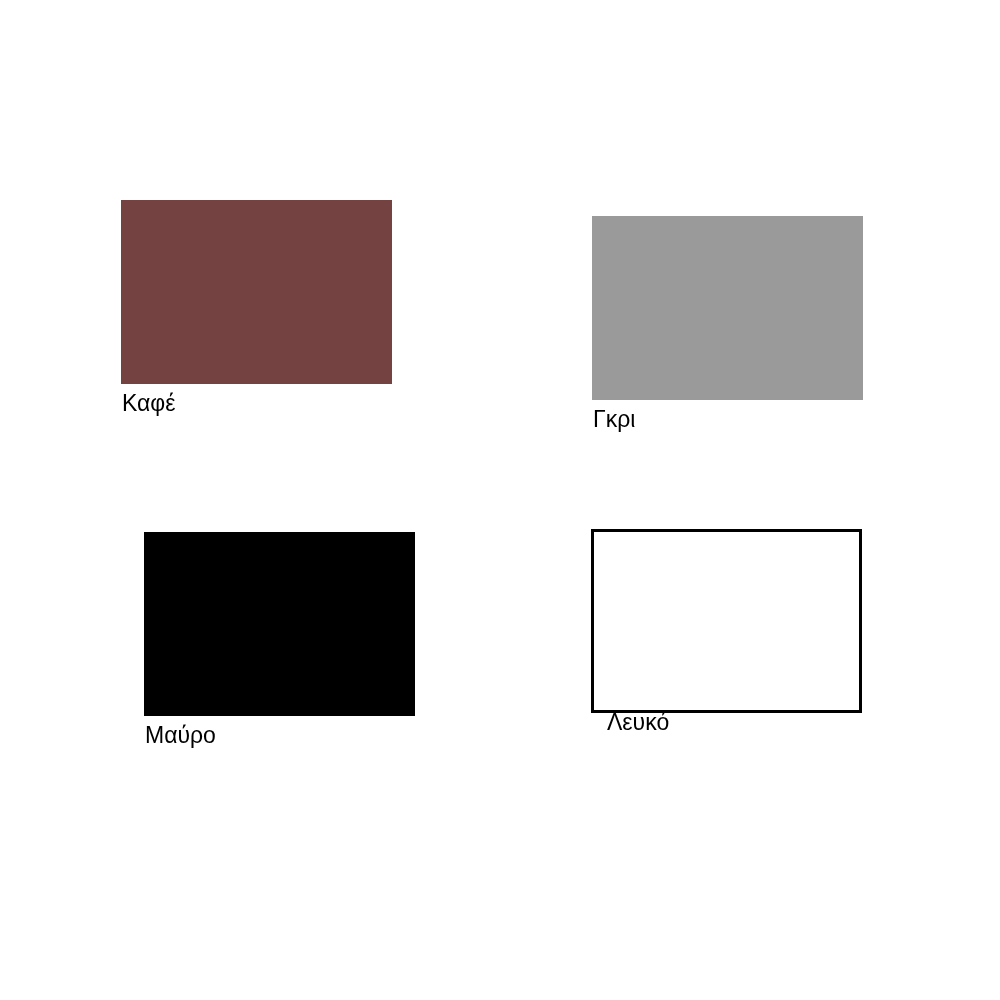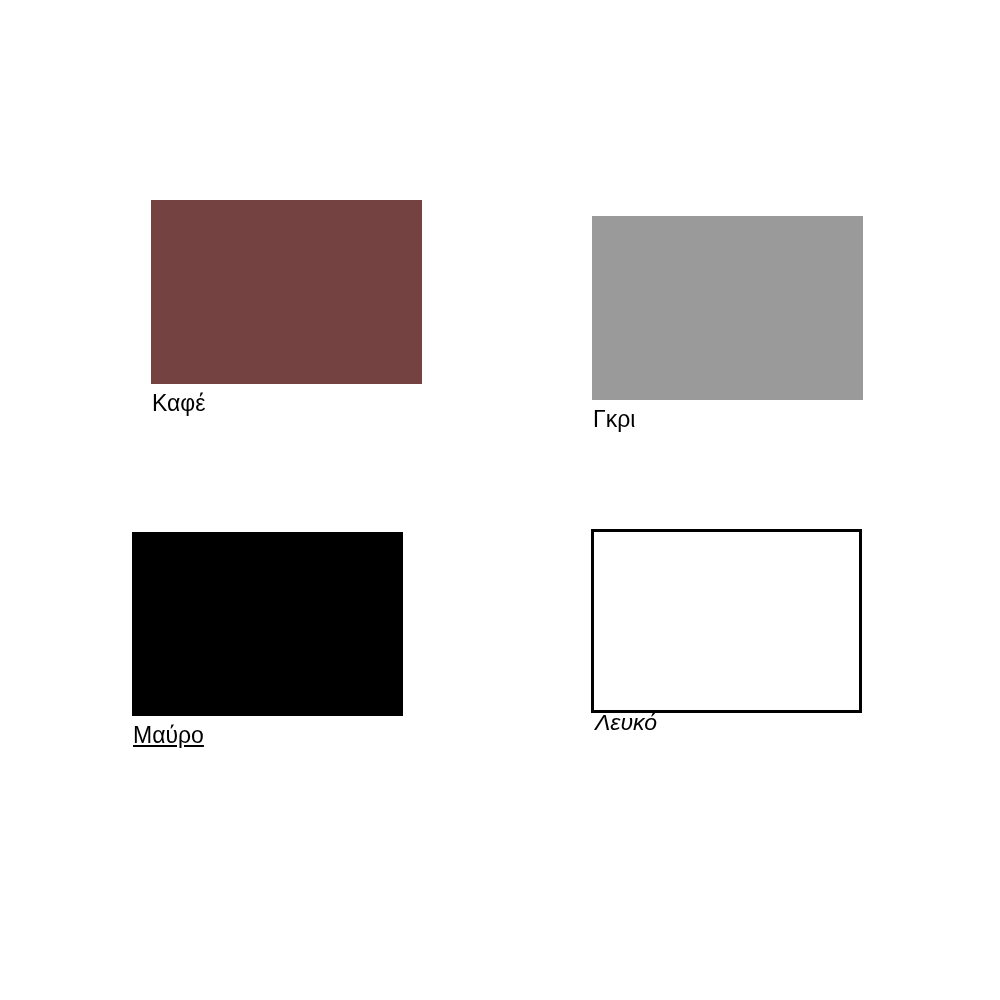--- a/index.html
+++ b/index.html
@@ -48,28 +48,27 @@
     color: #000000;
     white-space: nowrap;
     letter-spacing: 0px;
     margin-top: 8px;
     margin-left: 1px;
   }
 
   
   .swatch-cell.white-cell .swatch-label {
     margin-top: -2px;
-    margin-left: 4px;
-    font-style: italic;
+    margin-left: 16px;
   }
 
   
-  .cell-brown { left: 151px; top: 200px; }
+  .cell-brown { left: 121px; top: 200px; }
   .cell-grey  { left: 592px; top: 216px; }
-  .cell-black { left: 132px; top: 532px; text-decoration: underline; }
+  .cell-black { left: 144px; top: 532px; }
   .cell-white { left: 591px; top: 529px; }
 </style>
 </head>
 <body style="background-color: rgb(255, 255, 255);">
 
 <div id="swatch-board">
 
   <div class="swatch-cell cell-brown">
     <div class="swatch-chip" style="background-color: rgb(116, 66, 64);"></div>
     <span class="swatch-label">Καφέ</span>

